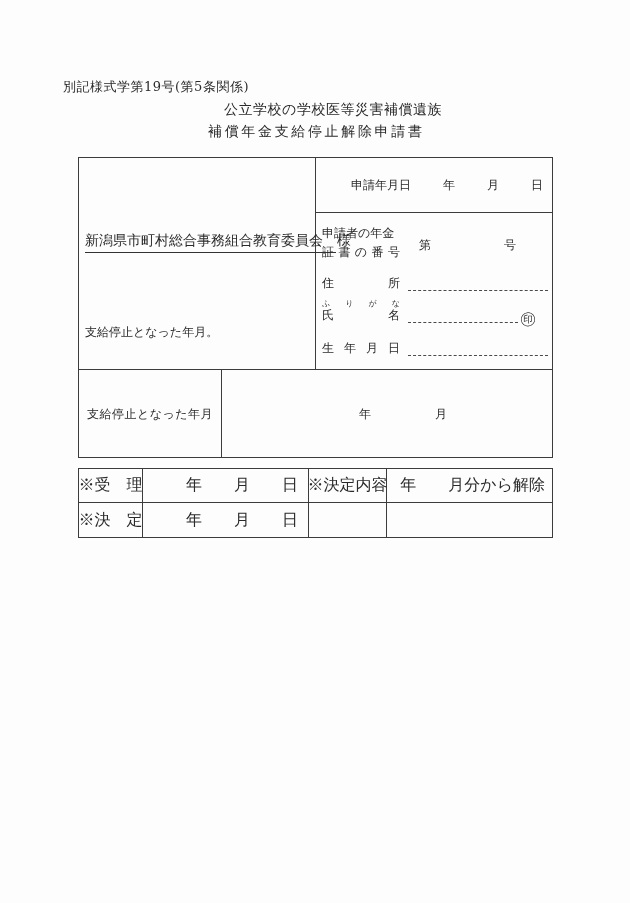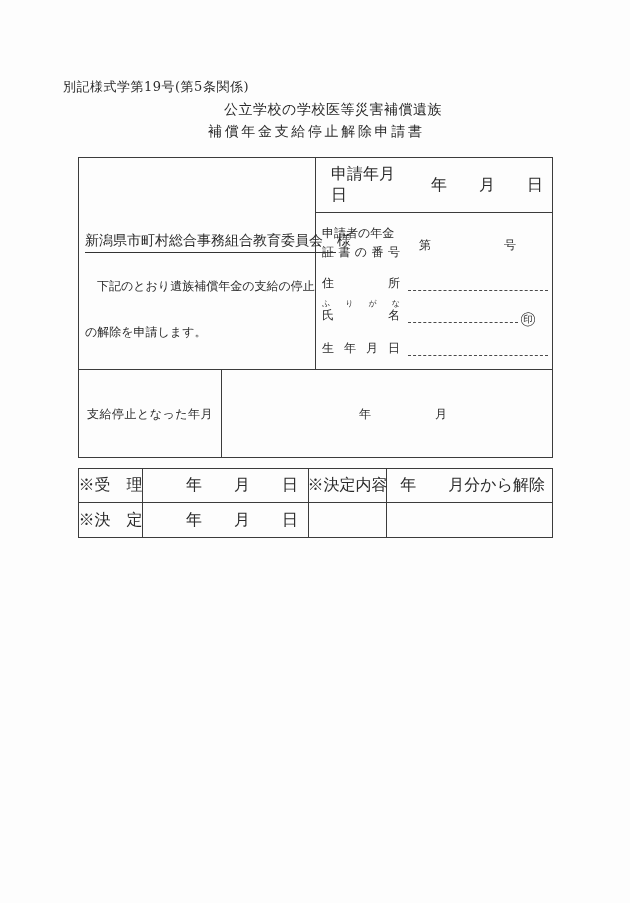--- a/index.html
+++ b/index.html
@@ -23,21 +23,21 @@
   .mt-top { display:flex; height:211px; }
   .left-cell { width:237px; border-right:1px solid #3c3c3c; position:relative; font-size:12px; }
   .addressee { position:absolute; left:6px; top:74px; white-space:nowrap; font-size:14px; }
   .addressee .uline { border-bottom:1px solid #333; padding-bottom:2px; display:inline-block; }
   .addressee .gap { display:inline-block; width:13px; }
   .addressee .honor { margin-left:1px; }
   .stmt1 { position:absolute; left:6px; top:120px; white-space:nowrap; text-indent:12px; }
   .stmt2 { position:absolute; left:6px; top:166px; white-space:nowrap; }
   .right-cell { flex:1; display:flex; flex-direction:column; }
   .date-row { height:55px; border-bottom:1px solid #3c3c3c; display:flex; align-items:center;
-              justify-content:space-between; padding:0 9px 0 15px; font-size:16px; }
+              justify-content:flex-end; padding:0 9px 0 15px; font-size:12px; }
   .ymd { display:flex; }
   .ymd span { margin-left:32px; }
   .info-cell { position:relative; flex:1; font-size:12px; }
   .cert-label { position:absolute; left:6px; top:11px; width:80px; line-height:19px; }
   .cert-label .l2 { width:78px; }
   .cert-dai { position:absolute; left:103px; top:24px; }
   .cert-gou { position:absolute; left:188px; top:24px; }
   .field-row { position:absolute; left:6px; display:flex; align-items:flex-end; }
   .jlabel { width:78px; }
   .dash { display:inline-block; height:3px; border-bottom:1px dashed #4a4a4a; margin-left:8px; margin-bottom:1px; }
@@ -93,22 +93,21 @@
       </div>
   </div>
 
   <div class="main-table">
     <div class="mt-top">
 
       <div class="left-cell">
         <div class="addressee">
           <span class="uline"><span>新潟県市町村総合事務組合教育委員会</span><span class="gap"></span></span><span class="honor">様</span>
         </div>
-        <div class="stmt1">下記のとおり遺族補償年金の支給の停止</div>
-        <div class="stmt2">の解除を申請します。</div>
+        <div class="stmt2">支給停止となった年月。</div>
       </div>
 
       <div class="right-cell">
         <div class="date-row">
           <span>申請年月日</span>
           <span class="ymd">
             <span>年</span>
             <span>月</span>
             <span>日</span>
           </span>

